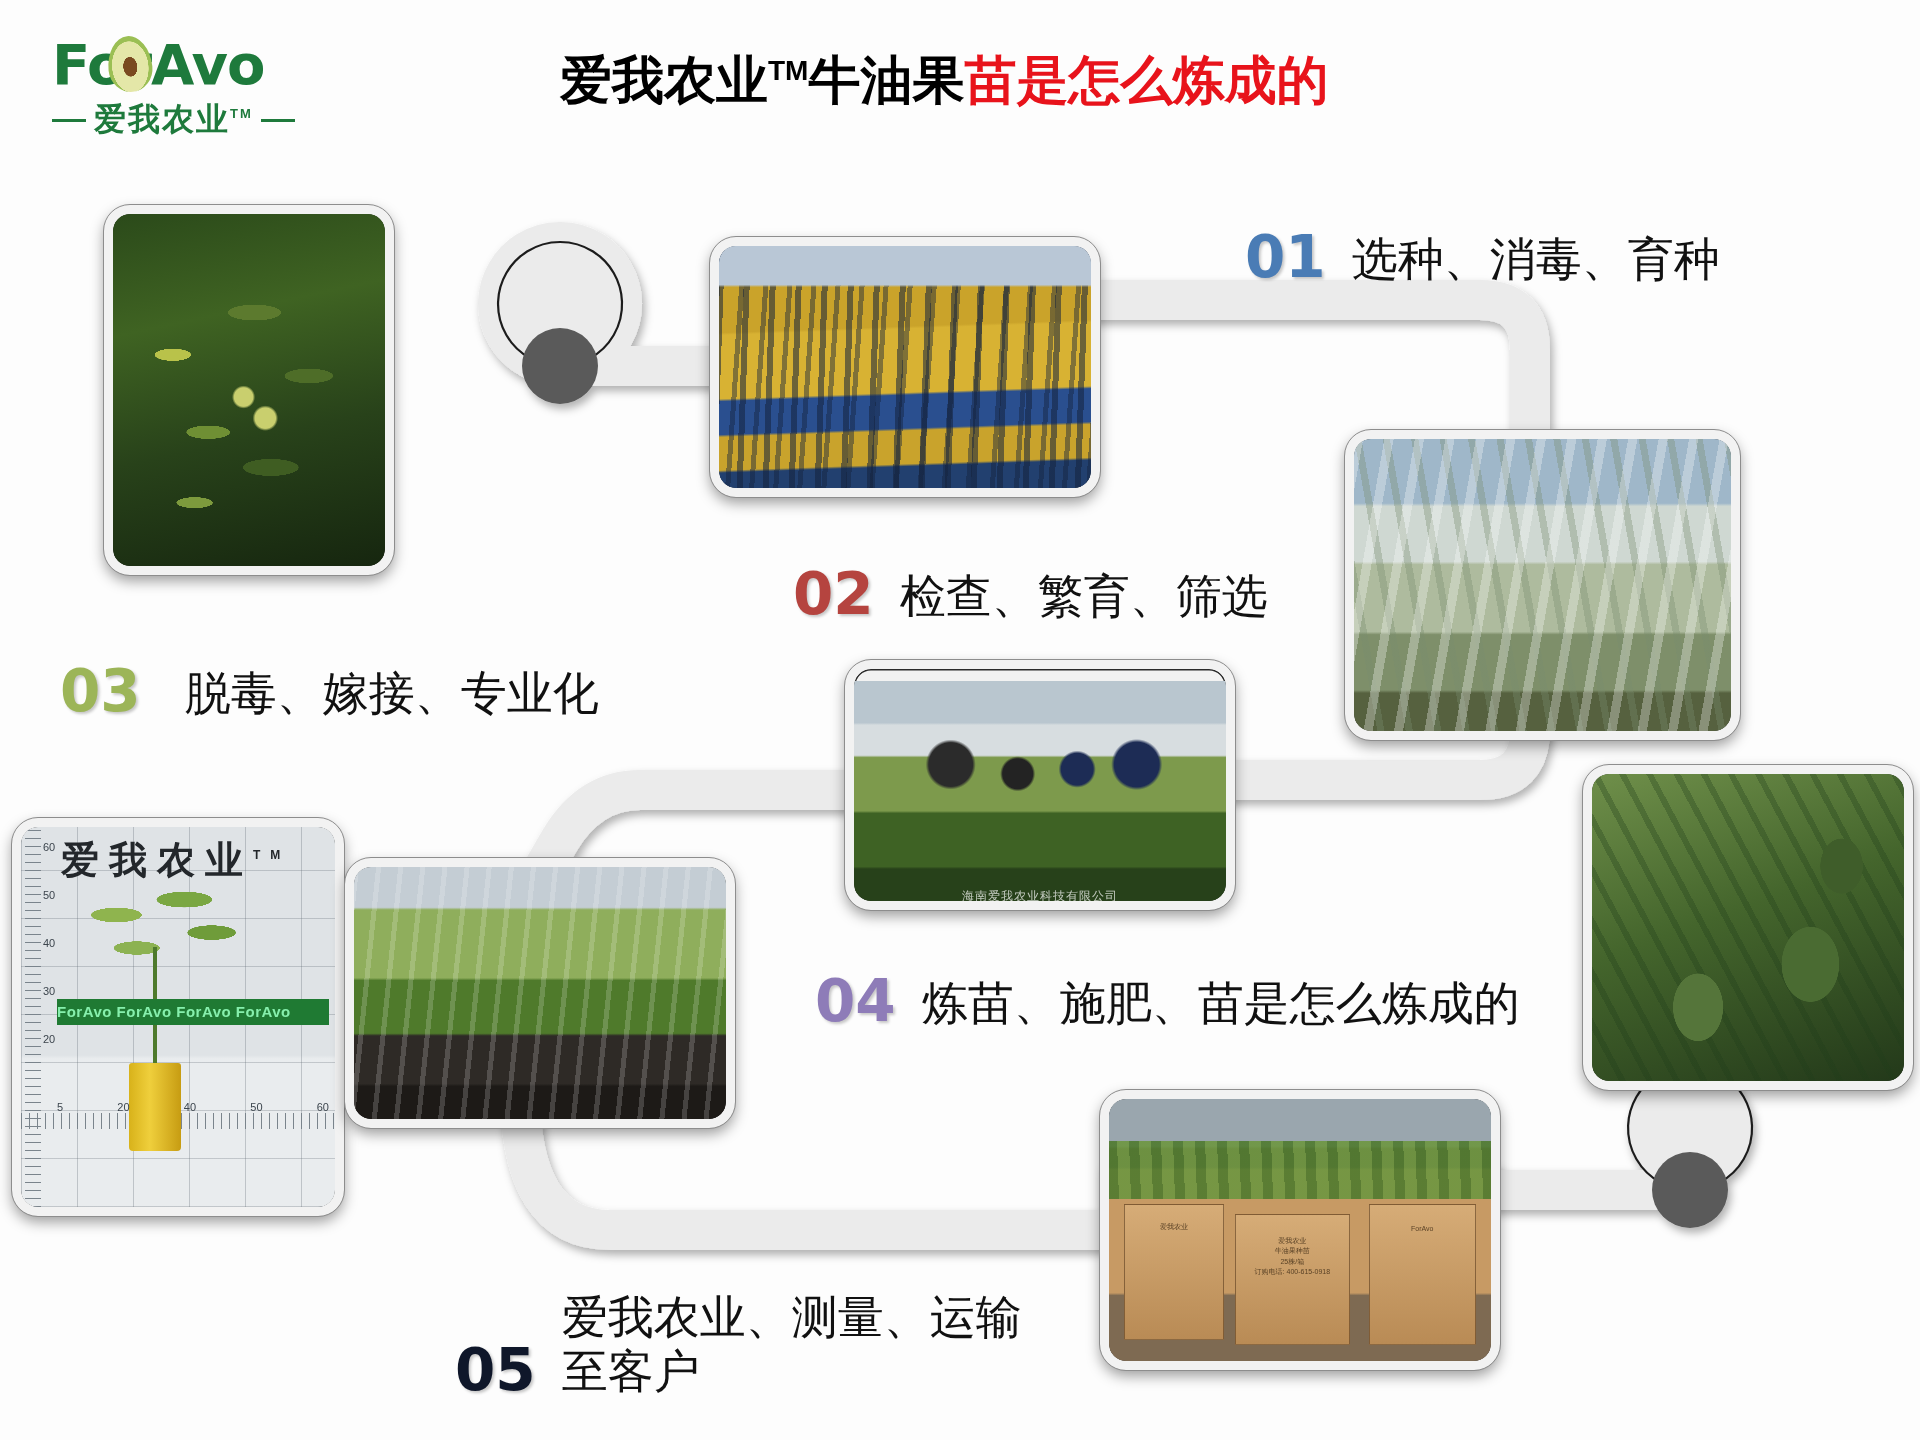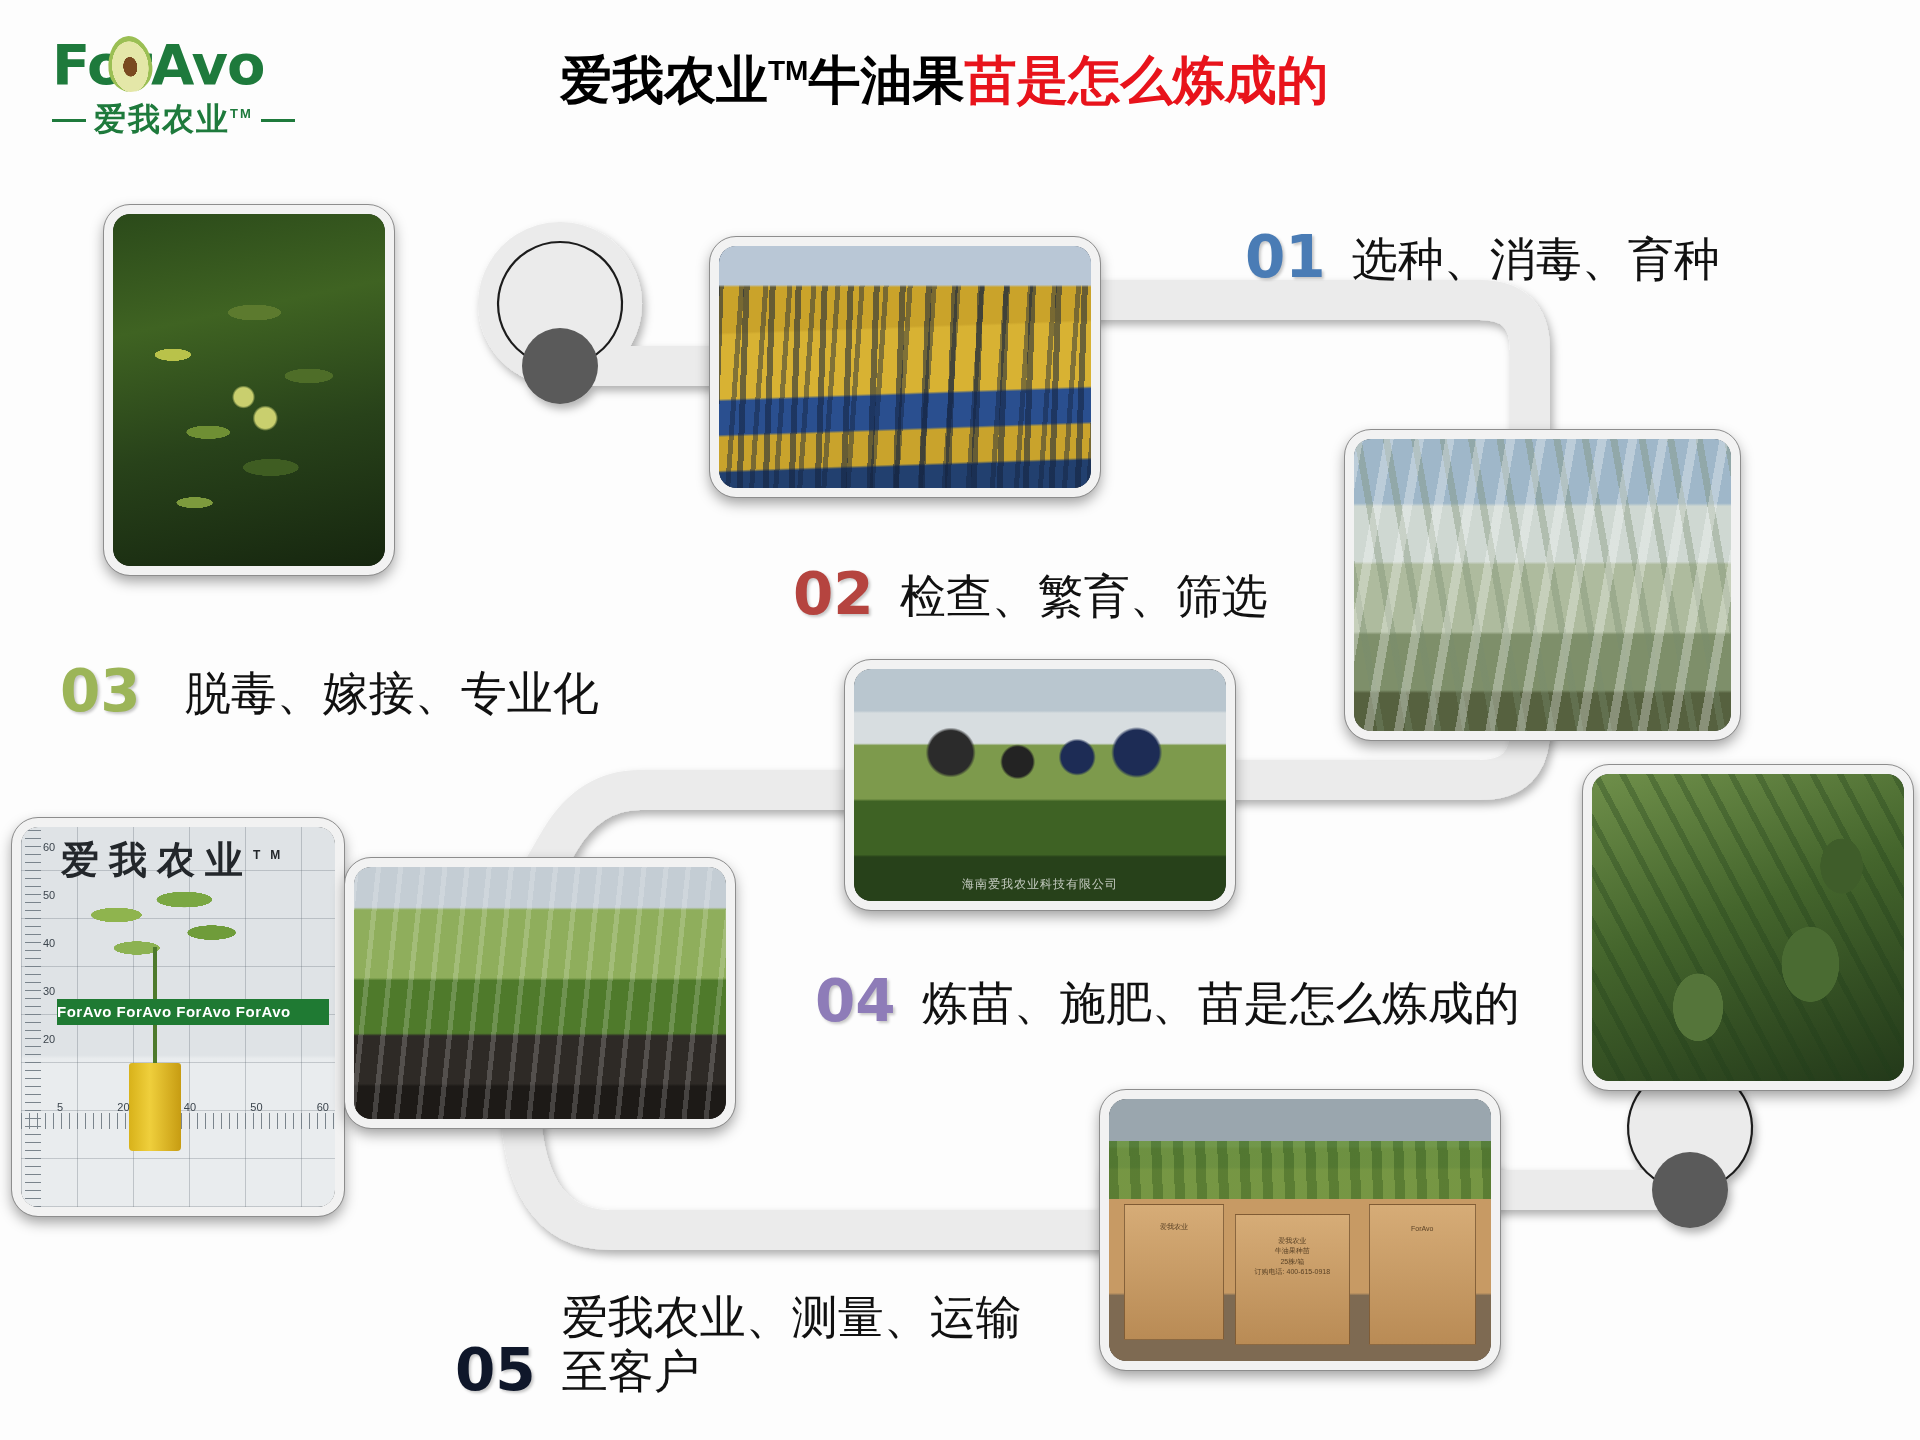--- a/index.html
+++ b/index.html
@@ -91,20 +91,21 @@
   #photo-staff-inspect { left: 845px; top: 660px; width: 390px; height: 250px; }
   .ph-staff {
     width:100%;height:100%;
     background:
       radial-gradient(circle at 26% 36%, #2b2b2b 0 7%, transparent 8%),
       radial-gradient(circle at 44% 40%, #232323 0 6%, transparent 7%),
       radial-gradient(circle at 60% 38%, #1d2c55 0 6%, transparent 7%),
       radial-gradient(circle at 76% 36%, #1d2c55 0 7%, transparent 8%),
       linear-gradient(180deg,#b9c6cf 0 18%, #d7dde0 19% 32%, #7d9a4c 33% 56%, #3e6224 57% 80%, #27411a 81% 100%);
     position: relative;
+    margin-top: 12px;
   }
   .ph-staff .wm {
     position:absolute; left:0; right:0; bottom:8px; text-align:center;
     color:rgba(255,255,255,.72); font-size:12px; letter-spacing:1px;
   }
 
   
   #photo-ruler-seedling { left: 12px; top: 818px; width: 332px; height: 398px; }
   .ph-ruler { width:100%; height:100%; background:linear-gradient(180deg,#dfe3e6 0 60%, #e9ecee 61% 100%); position:relative; }
   .ph-ruler .grid {
@@ -117,21 +118,21 @@
   .ph-ruler .vnums span { display:block; height:48px; font-size:11px; color:#3c454d; }
   .ph-ruler .hnums { position:absolute; left:36px; right:6px; bottom:94px; display:flex; justify-content:space-between; font-size:11px; color:#3c454d; }
   .ph-ruler .vtick { position:absolute; left:4px; top:0; bottom:0; width:16px;
     background:repeating-linear-gradient(0deg, #7a848c 0 1px, transparent 1px 8px); }
   .ph-ruler .htick { position:absolute; left:0; right:0; bottom:78px; height:16px;
     background:repeating-linear-gradient(90deg, #7a848c 0 1px, transparent 1px 8px); }
   .ph-ruler .wm-cn { position:absolute; left:40px; top:8px; font-size:38px; font-weight:bold; color:#23272b; letter-spacing:10px; }
   .ph-ruler .wm-cn sup { font-size:12px; }
   .ph-ruler .band {
     position:absolute; left:36px; right:6px; top:172px; height:26px; background:#1f7a33;
-    color:#ffffff; font-size:15px; font-weight:bold; letter-spacing:.5px; line-height:26px;
+    color:#86efac; font-size:15px; font-weight:bold; letter-spacing:.5px; line-height:26px;
     white-space:nowrap; overflow:hidden;
   }
   .ph-ruler .pot { position:absolute; left:108px; bottom:56px; width:52px; height:88px; background:linear-gradient(90deg,#d8b21a,#efcf3c 40%,#c79c12); border-radius:3px 3px 4px 4px; }
   .ph-ruler .stem { position:absolute; left:132px; bottom:140px; width:4px; height:120px; background:#4e7a2c; }
   .ph-ruler .leaves { position:absolute; left:58px; top:44px; width:170px; height:110px;
     background:
       radial-gradient(ellipse 42px 12px at 22% 40%, #8fb44e 0 60%, transparent 61%),
       radial-gradient(ellipse 46px 13px at 62% 26%, #7aa742 0 60%, transparent 61%),
       radial-gradient(ellipse 40px 12px at 78% 56%, #6f9c3a 0 60%, transparent 61%),
       radial-gradient(ellipse 38px 11px at 34% 70%, #8cb252 0 60%, transparent 61%);

